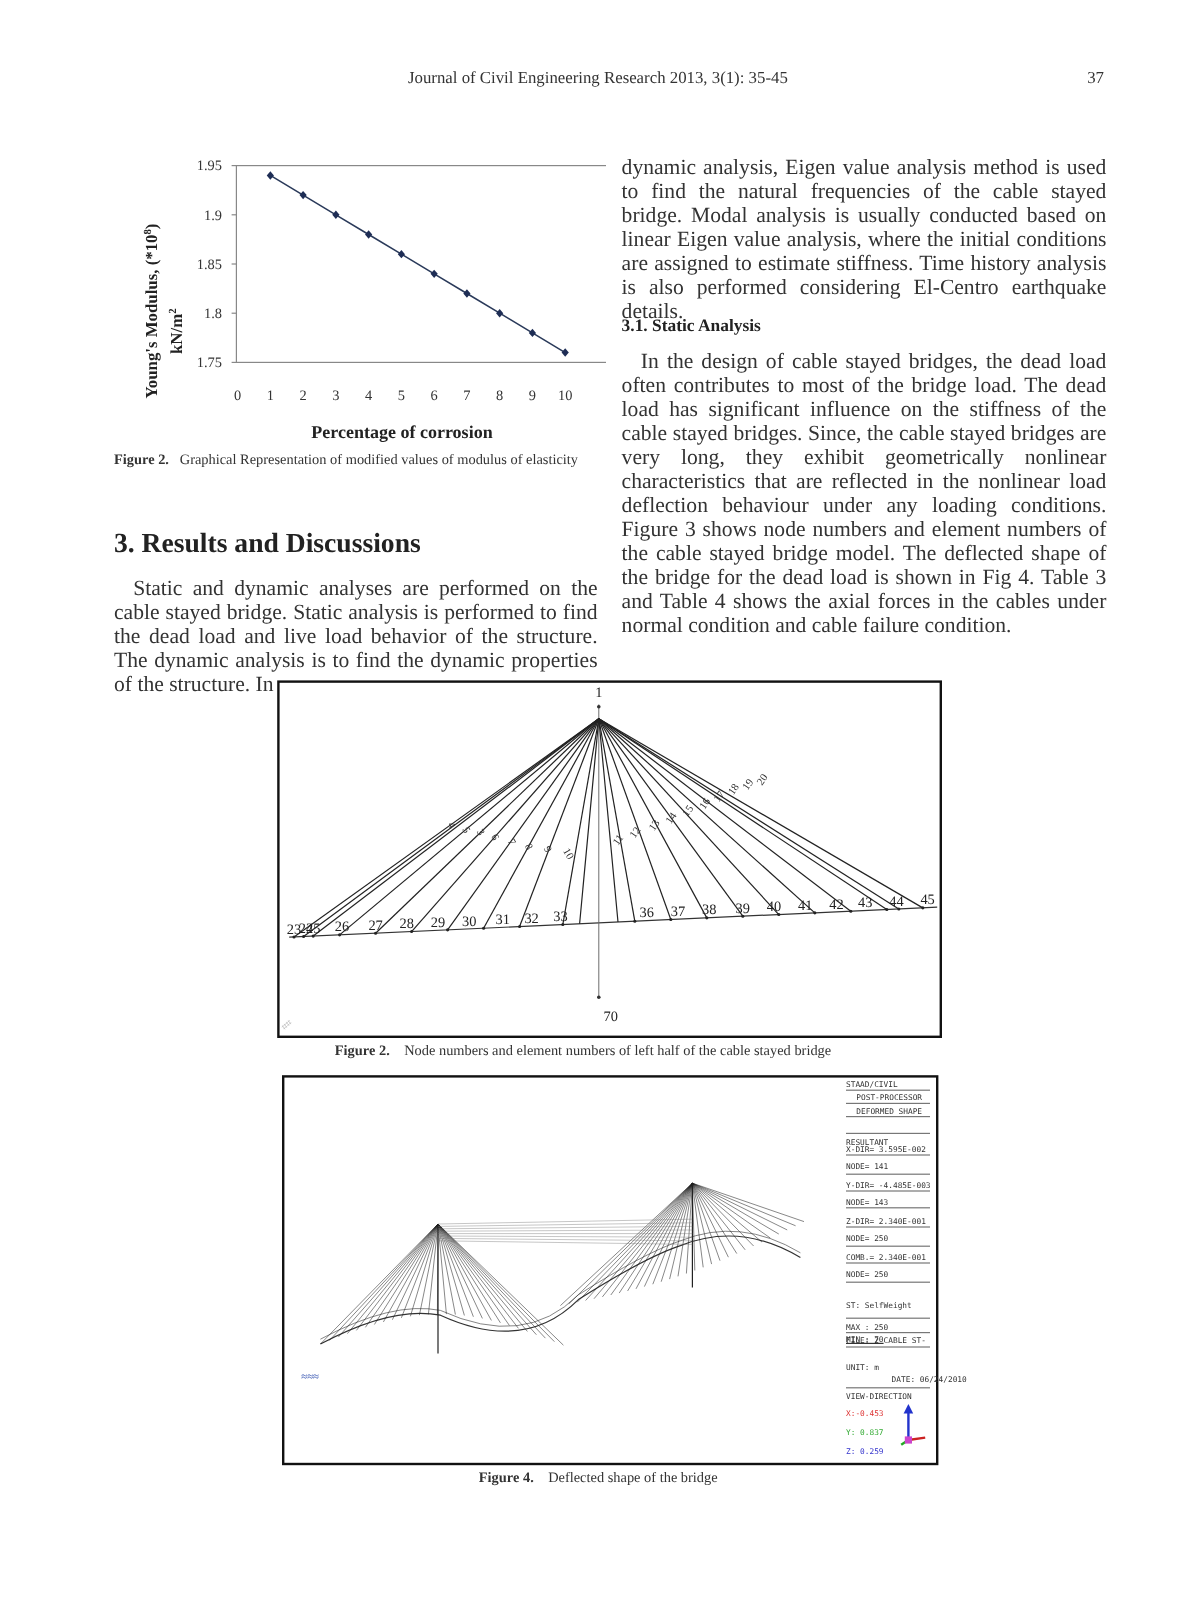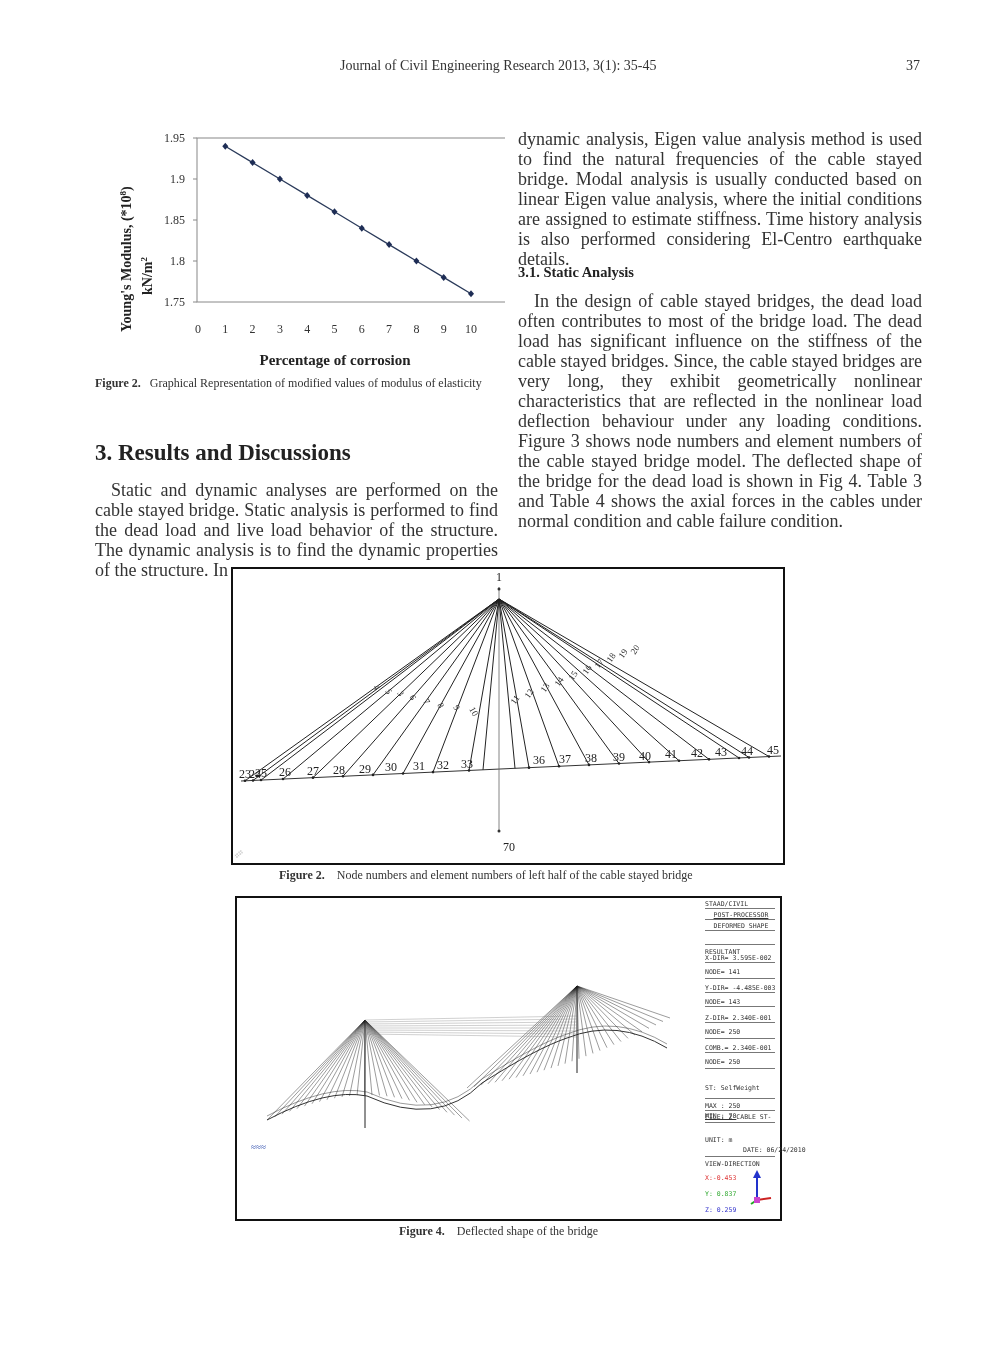--- a/index.html
+++ b/index.html
@@ -255,21 +255,21 @@
       <line x1="128" y1="126" x2="340" y2="124" stroke="#777" stroke-width="0.35"></line>
       <line x1="128" y1="128" x2="340" y2="127" stroke="#777" stroke-width="0.35"></line>
       <line x1="128" y1="130" x2="340" y2="130" stroke="#777" stroke-width="0.35"></line>
       <line x1="128" y1="132" x2="340" y2="133" stroke="#777" stroke-width="0.35"></line>
       <line x1="128" y1="134" x2="340" y2="136" stroke="#777" stroke-width="0.35"></line>
       <line x1="128" y1="136" x2="340" y2="139" stroke="#777" stroke-width="0.35"></line>
       <text x="14" y="252" font-size="9" fill="#2244aa">≈≈≈</text>
     </svg>
   <div id="panel" style="position:absolute;left:466px;top:0;width:77px;height:321px;font-family:'DejaVu Sans Mono',monospace;font-size:6.5px;color:#333;">
       <div style="position: absolute; left: 2px; top: 2px; white-space: nowrap; text-align: left; width: 72px;">STAAD/CIVIL</div>
-      <div style="position: absolute; left: 2px; top: 13px; white-space: nowrap; text-align: center; width: 72px; text-decoration: underline;">POST-PROCESSOR</div>
+      <div style="position: absolute; left: 2px; top: 13px; white-space: nowrap; text-align: center; width: 72px;">POST-PROCESSOR</div>
       <div style="position: absolute; left: 2px; top: 24px; white-space: nowrap; text-align: center; width: 72px;">DEFORMED SHAPE</div>
       <div style="position: absolute; left: 2px; top: 50px; white-space: nowrap;">RESULTANT</div>
       <div style="position: absolute; left: 2px; top: 56px; white-space: nowrap;">X-DIR= 3.595E-002</div>
       <div style="position: absolute; left: 2px; top: 70px; white-space: nowrap;">NODE= 141</div>
       <div style="position: absolute; left: 2px; top: 86px; white-space: nowrap;">Y-DIR= -4.485E-003</div>
       <div style="position: absolute; left: 2px; top: 100px; white-space: nowrap;">NODE= 143</div>
       <div style="position: absolute; left: 2px; top: 116px; white-space: nowrap;">Z-DIR= 2.340E-001</div>
       <div style="position: absolute; left: 2px; top: 130px; white-space: nowrap;">NODE= 250</div>
       <div style="position: absolute; left: 2px; top: 146px; white-space: nowrap;">COMB.= 2.340E-001</div>
       <div style="position: absolute; left: 2px; top: 160px; white-space: nowrap;">NODE= 250</div>

